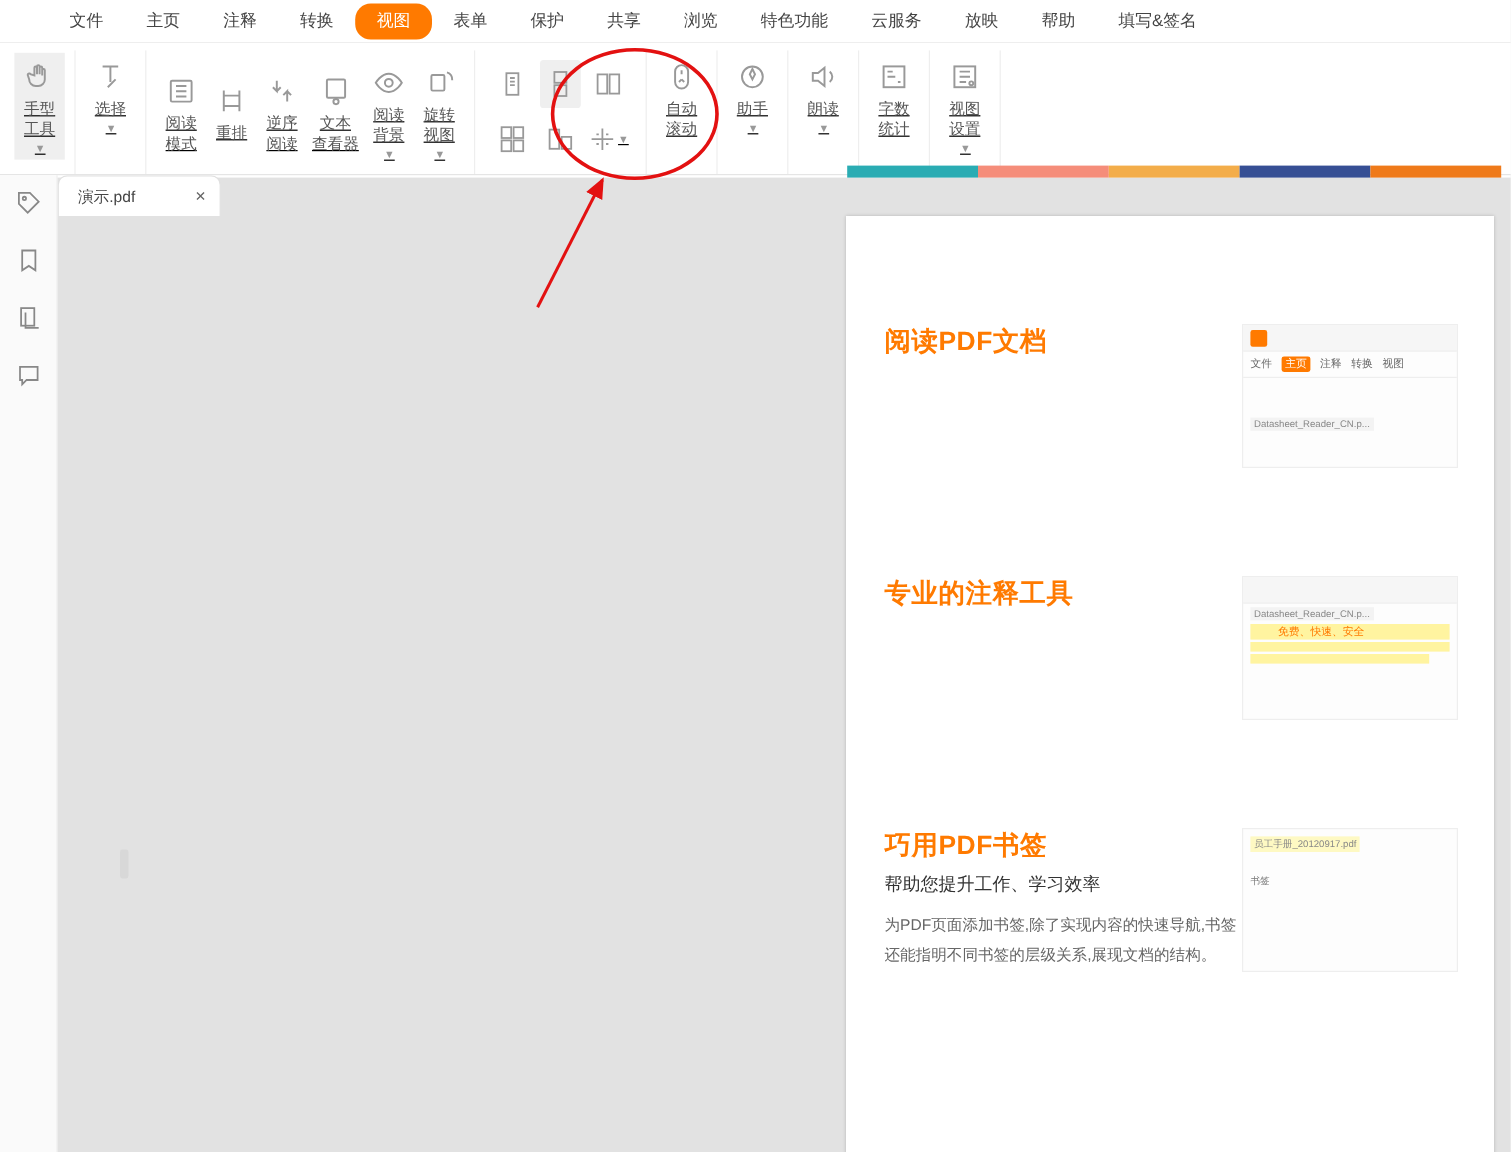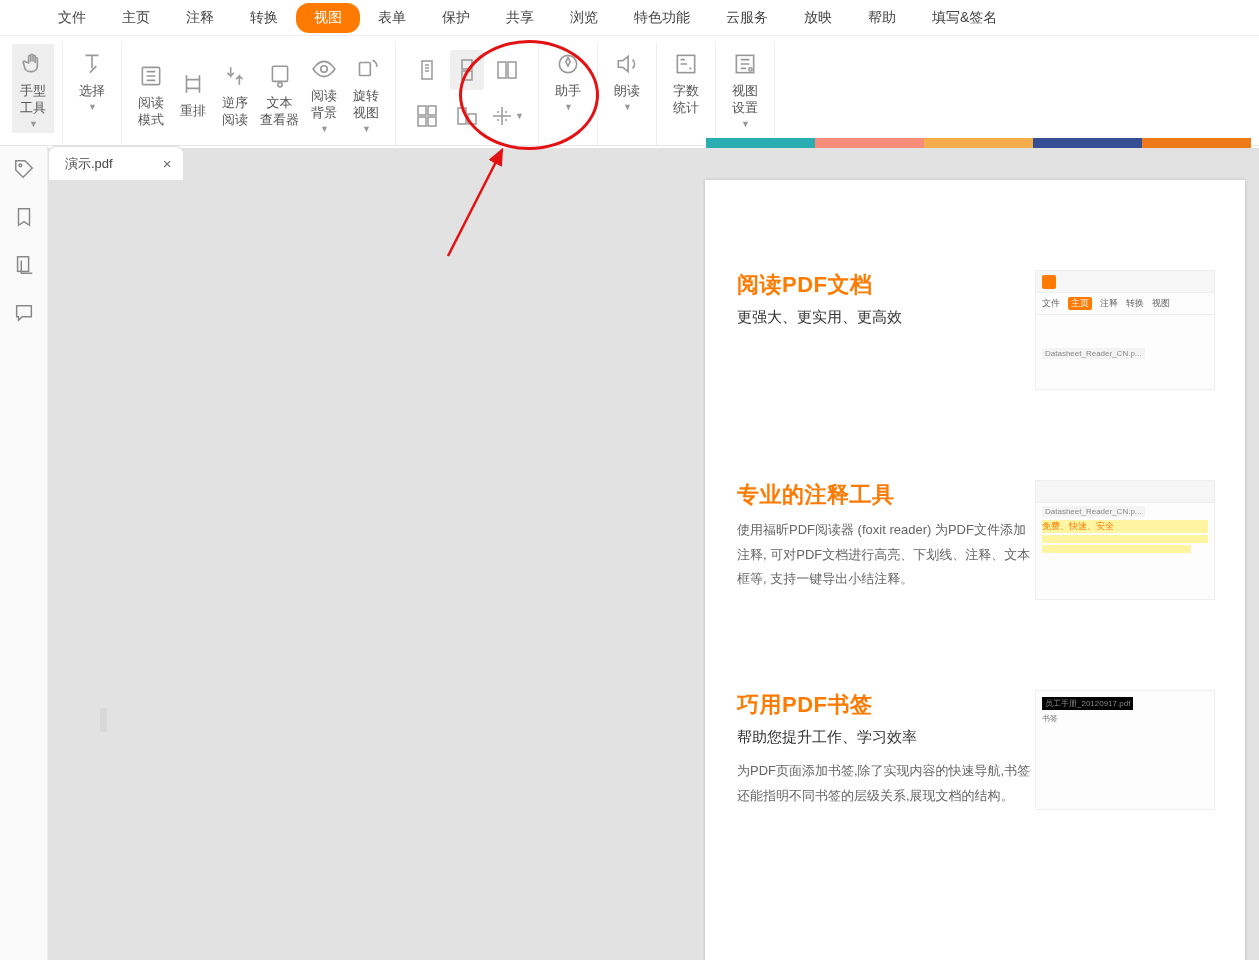--- a/index.html
+++ b/index.html
@@ -2,21 +2,21 @@
 <html><head>
   <meta charset="utf-8">
   <style>
     * { margin: 0; padding: 0; box-sizing: border-box; }
     body { width: 1259px; height: 960px; font-family: "Microsoft YaHei", sans-serif; background: #fff; overflow: hidden; position: relative; }
 
     .menu-bar { display: flex; height: 36px; align-items: center; padding-left: 40px; gap: 0; border-bottom: 1px solid #eee; }
     .menu-item { padding: 6px 18px; font-size: 14px; color: #444; cursor: pointer; border-radius: 13px; }
     .menu-item.active { background: #ff7a00; color: #fff; }
 
-    .ribbon { display: flex; height: 110px; border-bottom: 1px solid #e5e5e5; padding: 6px 0 0 4px; background: #fff; }
+    .ribbon { display: flex; height: 110px; border-bottom: 1px solid #e5e5e5; padding: 6px 0 0 4px; background: #fff; text-decoration: underline; }
     .ribbon-group { display: flex; flex-direction: column; align-items: center; justify-content: flex-start; padding: 2px 8px; border-right: 1px solid #eee; }
     .ribbon-btn { display: flex; flex-direction: column; align-items: center; gap: 2px; padding: 3px 4px; cursor: pointer; font-size: 13px; color: #555; line-height: 1.3; text-align: center; }
     .ribbon-btn.active { background: #efefef; }
     .ribbon-icon { width: 34px; height: 34px; display: flex; align-items: center; justify-content: center; color: #999; }
     .ribbon-icon svg { width: 26px; height: 26px; stroke: #999; fill: none; stroke-width: 1.5; }
     .ribbon-label { font-size: 13px; color: #555; white-space: pre-line; }
 
     .view-grid { display: grid; grid-template-columns: repeat(3, 34px); grid-template-rows: repeat(2, 40px); gap: 6px; padding: 6px; }
     .view-cell { display: flex; align-items: center; justify-content: center; cursor: pointer; }
     .view-cell svg { width: 24px; height: 24px; stroke: #999; fill: none; stroke-width: 1.5; }
@@ -205,20 +205,32 @@
           </svg>
           <span class="caret">▼</span>
         </div>
     </div>
   </div>
 
   <div class="ribbon-group">
     <div class="ribbon-btn">
       <span class="ribbon-icon">
           <svg viewBox="0 0 24 24">
+            <rect x="7" y="3" width="10" height="18" rx="5"></rect>
+            <path d="M12 7v3m0 4l-2 2m2-2l2 2"></path>
+          </svg>
+        </span>
+      <span class="ribbon-label">自动
+滚动</span>
+    </div>
+  </div>
+  <div class="ribbon-group">
+    <div class="ribbon-btn">
+      <span class="ribbon-icon">
+          <svg viewBox="0 0 24 24">
             <circle cx="12" cy="12" r="8"></circle>
             <path d="M12 6l2 4-2 4-2-4z"></path>
           </svg>
         </span>
       <span class="ribbon-label">助手</span>
         <span class="caret">▼</span>
     </div>
   </div>
   <div class="ribbon-group">
     <div class="ribbon-btn">
@@ -302,60 +314,58 @@
       <span></span>
       <span></span>
     </div>
 </div>
 
 <div class="page-right">
 
   <div class="section">
     <div class="sec-text">
       <div class="sec-title">阅读PDF文档</div>
-      <div class="sec-sub">更强大、更实用、更高效</div>
     </div>
     <div class="sec-img">
       <div class="thumb-top">
           <span class="g-logo"></span>
         </div>
       <div class="thumb-tabs">
           <span>文件</span>
           <span class="hl">主页</span>
           <span>注释</span>
           <span>转换</span>
           <span>视图</span>
         </div>
       <div class="thumb-body"><div style="background:#f3f3f3;padding:1px 3px;display:inline-block;margin-top:30px;font-size:8px;">Datasheet_Reader_CN.p...</div></div>
     </div>
   </div>
 
   <div class="section">
     <div class="sec-text">
       <div class="sec-title">专业的注释工具</div>
-      <div class="sec-body">使用福昕PDF阅读器 (foxit reader) 为PDF文件添加注释, 可对PDF文档进行高亮、下划线、注释、文本框等, 支持一键导出小结注释。</div>
     </div>
     <div class="sec-img">
       <div class="thumb-top"></div>
       <div class="thumb-body">
         <div style="background:#f3f3f3;padding:1px 3px;display:inline-block;font-size:8px;">Datasheet_Reader_CN.p...</div>
-        <div style="color:#ff7a00;background:#fff4a0;margin-top:3px;font-size:9px;">免费、快速、安全</div>
+        <div style="color:#ff7a00;background:#fff4a0;margin-top:3px;font-size:9px;padding-left:23px;">免费、快速、安全</div>
         <div style="background:#fff4a0;height:8px;margin-top:2px;"></div>
         <div style="background:#fff4a0;height:8px;margin-top:2px;width:90%;"></div>
       </div>
     </div>
   </div>
 
   <div class="section">
     <div class="sec-text">
       <div class="sec-title">巧用PDF书签</div>
       <div class="sec-sub">帮助您提升工作、学习效率</div>
       <div class="sec-body">为PDF页面添加书签,除了实现内容的快速导航,书签还能指明不同书签的层级关系,展现文档的结构。</div>
     </div>
     <div class="sec-img">
       <div class="thumb-body" style="padding-top:6px;">
-        <div style="background:#000000;padding:1px 3px;display:inline-block;font-size:8px;margin-bottom:3px;">员工手册_20120917.pdf</div>
+        <div style="background:#fef9c3;padding:1px 3px;display:inline-block;font-size:8px;margin-bottom:19px;">员工手册_20120917.pdf</div>
         <div style="font-size:8px;color:#777;">书签</div>
       </div>
     </div>
   </div>
 
 </div>
 
 </body></html>

